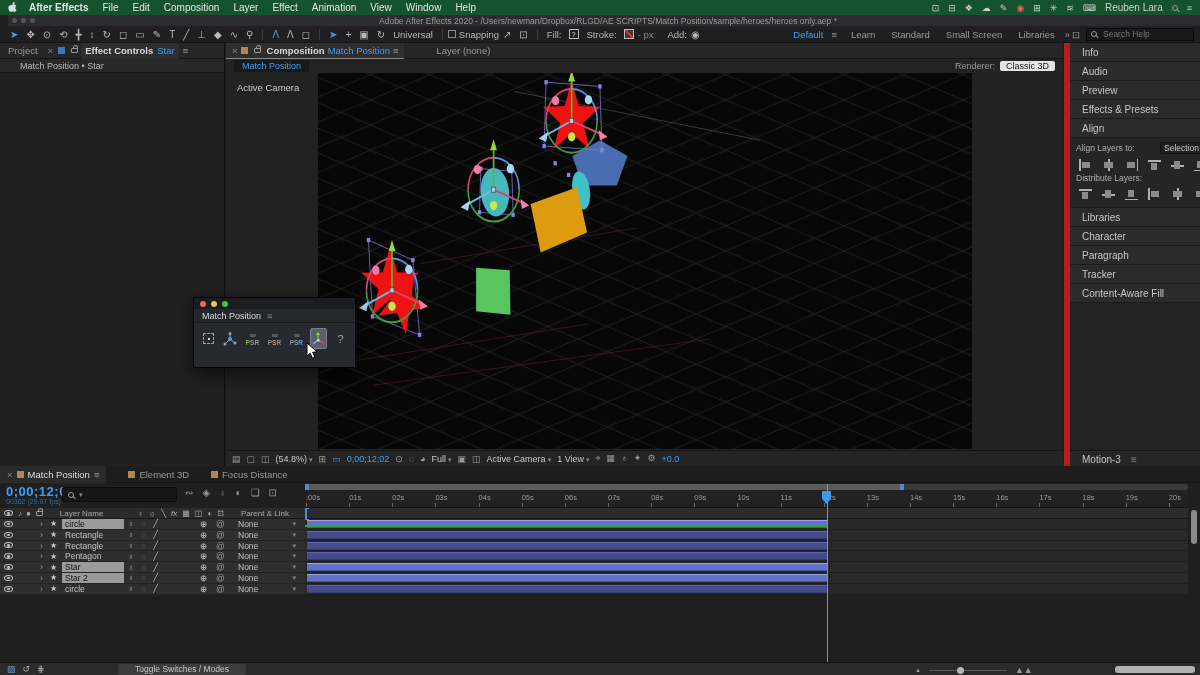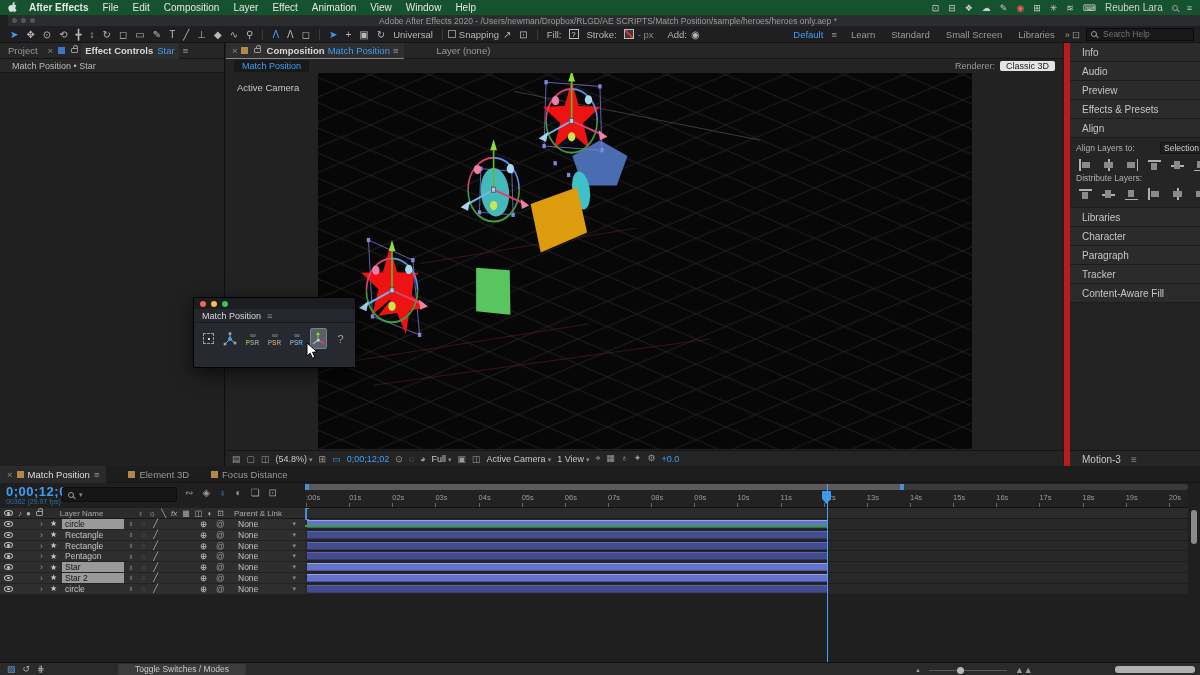--- a/index.html
+++ b/index.html
@@ -44,21 +44,21 @@
   .mag::after{content:"";position:absolute;width:4px;height:1px;background:#9a9a9a;transform:rotate(45deg);right:-3px;bottom:-1px;}
   .mini-lock{display:inline-block;width:7px;height:5px;border:1px solid #999;border-radius:1px;position:relative;margin:0 3px;}
   .mini-lock::before{content:"";position:absolute;width:3px;height:3px;border:1px solid #999;border-bottom:none;
                      border-radius:3px 3px 0 0;top:-4px;left:1px;}
   
   .lpanel{position:absolute;left:0;top:43px;width:225px;height:423px;background:#202020;border-right:1px solid #101010;}
   .ptabs{height:16px;background:#262626;display:flex;align-items:center;font-size:9.5px;border-bottom:1px solid #151515;}
   .ptab{padding:0 8px;color:#9a9a9a;height:16px;line-height:16px;text-align:center;}
   .ptab.on{background:#2e2e2e;color:#d8d8d8;}
   .sqicon{display:inline-block;width:7px;height:7px;margin:0 3px;}
-  .lp-sub{height:14px;line-height:14px;background:#282828;color:#b8b8b8;padding-left:12px;font-size:9px;border-bottom:1px solid #191919;}
+  .lp-sub{height:14px;line-height:14px;background:#282828;color:#b8b8b8;padding-left:20px;font-size:9px;border-bottom:1px solid #191919;}
   
   .cpanel{position:absolute;left:226px;top:43px;width:837px;height:423px;background:#222;}
   .ctabs{height:16px;background:#262626;display:flex;align-items:center;font-size:9.5px;border-bottom:1px solid #151515;}
   .ctab-active{display:flex;align-items:center;background:#2e2e2e;height:16px;padding:0 6px;gap:3px;border-bottom:1px solid #888;}
   .viewerbar{height:14px;background:#232323;display:flex;align-items:center;padding:0 8px;font-size:9px;}
   .vchip{background:#191919;color:#3f9ef8;padding:1px 8px;border-radius:2px;font-size:9px;}
   .rchip{background:#e4e4e4;color:#222;padding:0 6px;border-radius:2px;font-size:9px;margin-left:5px;}
   .vp{position:absolute;left:92px;top:30px;width:654px;height:376px;background:#060606;}
   .ac-label{position:absolute;left:11px;top:39px;color:#c8c8c8;font-size:9.5px;}
   .cbb{position:absolute;left:0;top:407px;width:837px;height:16px;background:#242424;border-top:1px solid #141414;
@@ -643,21 +643,21 @@
       <span style="display:flex;gap:5px;font-size:8px;color:#b0b0b0;">
         <i style="font-style:normal;">♁</i>
         <i style="font-style:normal;">☼</i>
         <i style="font-style:normal;">╲</i>
         <i style="font-style:normal;font-style:italic;">fx</i>
         <i style="font-style:normal;">▦</i>
         <i style="font-style:normal;">◫</i>
         <i style="font-style:normal;">◐</i>
         <i style="font-style:normal;">⊡</i>
       </span>
-      <span style="margin-left:10px;">Parent &amp; Link</span>
+      <span style="margin-left:17px;">Parent &amp; Link</span>
     </div>
 
     <div class="tl-rows">
 
     <div class="lrow on">
         <i class="eye"></i>
         <span class="avsp"></span>
         <i class="exp" style="font-style:normal;"></i>
         <i class="licon" style="font-style:normal;"></i>
         <span class="lname">circle</span>

